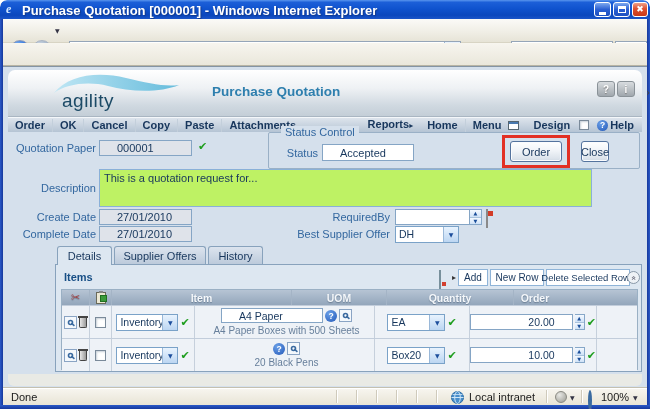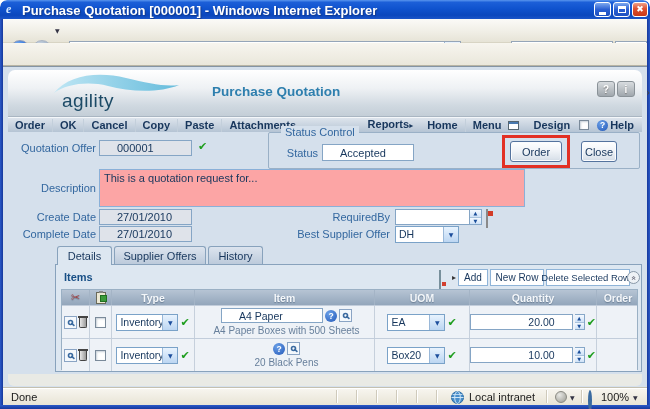--- a/index.html
+++ b/index.html
@@ -79,21 +79,21 @@
 
   
   .lbl{font-size:11px;color:#33679f;text-align:right;}
   .field{background:#fff;border:1px solid #85a5c5;font-size:11px;color:#16365c;display:flex;align-items:center;padding:0 17px;overflow:hidden;}
   .field.ro{background:#dfe3ea;}
   .chk{font-size:11px;font-weight:bold;color:#1f9e1f;line-height:1;}
   .fset{left:268px;top:132px;width:372px;height:37px;border:1px solid #9ab0c6;border-radius:2px;}
   .legend{left:281px;top:126px;font-size:11px;color:#33679f;background:#d5e0ec;padding:0 4px;}
   .xpbtn{border:1px solid #54739e;border-radius:3px;background:linear-gradient(180deg,#ffffff,#f1f4f8 45%,#dde4ec 85%,#d0dae4);font-size:11px;color:#17365c;display:flex;align-items:center;justify-content:center;box-shadow:inset 0 0 0 1px #fbfcfe;}
   .redbox{left:502px;top:135px;width:68px;height:33px;border:3px solid #e23024;z-index:40;}
-  .txtarea{left:99px;top:169px;width:426px;height:38px;background:#fca5a5;border:1px solid #8ab0d8;font-size:11px;color:#17365c;padding:2px 4px;}
+  .txtarea{left:99px;top:169px;width:493px;height:38px;background:#bef264;border:1px solid #8ab0d8;font-size:11px;color:#17365c;padding:2px 4px;}
   .sel{border:1px solid #7aa2c8;background:#fff;display:flex;align-items:stretch;overflow:hidden;}
   .sel .v{flex:1;font-size:10.5px;padding:1px 3px;color:#16365c;white-space:nowrap;overflow:hidden;}
   .sel .b{width:15px;flex:none;background:linear-gradient(180deg,#e8f3fe,#bcd6f2);border-left:1px solid #9ab8d8;display:flex;align-items:center;justify-content:center;}
   .sel .b span{font-size:6px;color:#1c4e9c;}
   .spin{width:12px;display:flex;flex-direction:column;border:1px solid #86a7c8;border-left:none;}
   .spin span{flex:1;background:linear-gradient(180deg,#f4f9ff,#cfe2f7);display:flex;align-items:center;justify-content:center;font-size:5px;color:#1a4e9a;}
   .spin span + span{border-top:1px solid #a8c2dc;}
   .calico{width:13px;height:14px;border:1px solid #8a8a8a;background:linear-gradient(180deg,#fdfdfb,#e6e2d6);position:relative;}
   .calico::before{content:"";position:absolute;top:1px;left:1px;width:5px;height:5px;background:#d23c28;}
 
@@ -276,31 +276,31 @@
     <span class="mitem">Home</span>
     <span class="mitem nb">Menu</span>
     <span style="width:11px;height:9px;border:1px solid #55656f;background:linear-gradient(180deg,#4a7ab0 30%,#fff 30%);margin-right:2px;"></span>
     <span class="mitem nb" style="padding-left:12px;">Design</span>
     <span class="checkbox" style="width:10px;height:10px;margin:0 8px 0 2px;"></span>
     <span class="helpico" style="width:11px;height:11px;">?</span>
     <span class="mitem nb" style="padding:0 8px 0 2px;">Help</span>
   </div>
 
   
-  <span class="abs lbl" style="left:6px;top:142px;width:90px;">Quotation Offer</span>
+  <span class="abs lbl" style="left:6px;top:142px;width:90px;">Quotation Paper</span>
   <span class="abs field ro" style="left:99px;top:140px;width:93px;height:16px;">000001</span>
   <span class="abs chk dj" style="left:198px;top:141px;">✔</span>
 
   <div class="abs fset"></div>
   <span class="abs legend">Status Control</span>
   <span class="abs lbl" style="left:276px;top:147px;width:42px;">Status</span>
   <span class="abs field" style="left:322px;top:144px;width:92px;height:17px;">Accepted</span>
   <span class="abs xpbtn" style="left:510px;top:141px;width:52px;height:21px;">Order</span>
   <div class="abs redbox"></div>
-  <span class="abs xpbtn" style="left:581px;top:141px;width:36px;height:21px;">Close</span>
+  <span class="abs xpbtn" style="left:581px;top:141px;width:28px;height:21px;">Close</span>
 
   
   <span class="abs lbl" style="left:28px;top:182px;width:68px;">Description</span>
   <div class="abs txtarea">This is a quotation request for...</div>
 
   
   <span class="abs lbl" style="left:24px;top:211px;width:72px;">Create Date</span>
   <span class="abs field ro" style="left:99px;top:209px;width:93px;height:16px;">27/01/2010</span>
   <span class="abs lbl" style="left:300px;top:211px;width:90px;">RequiredBy</span>
   <span class="abs field" style="left:395px;top:209px;width:75px;height:16px;"></span>
@@ -339,21 +339,20 @@
 
   
   <div class="abs grid">
     <div class="ghead">
       <span class="gc c1">
           <span class="scis dj">✂</span>
         </span>
       <span class="gc c2">
           <span class="pasteico"></span>
         </span>
-      <span class="gc c3">Type</span>
       <span class="gc c4">Item</span>
       <span class="gc c5">UOM</span>
       <span class="gc c6">Quantity</span>
       <span class="gc c7">Order</span>
     </div>
 
     <div class="grow">
       <span class="gc c1">
           <span class="rowmag">
             <span class="magico"></span>

